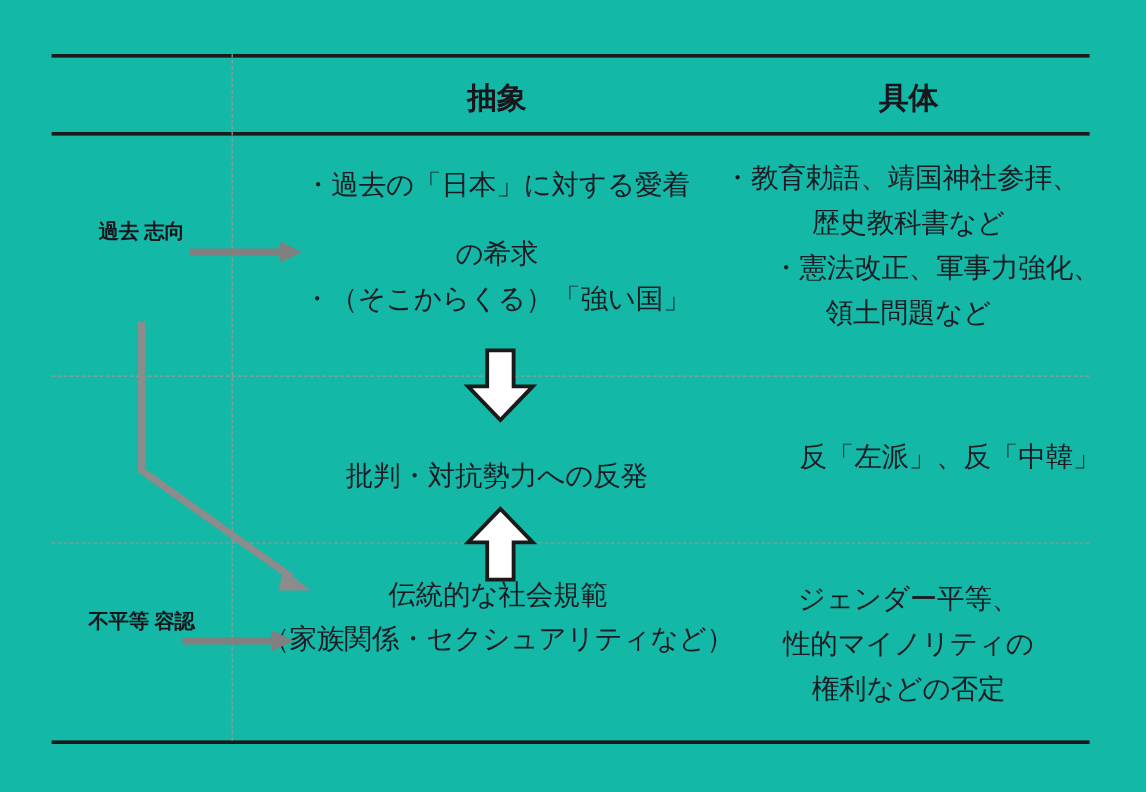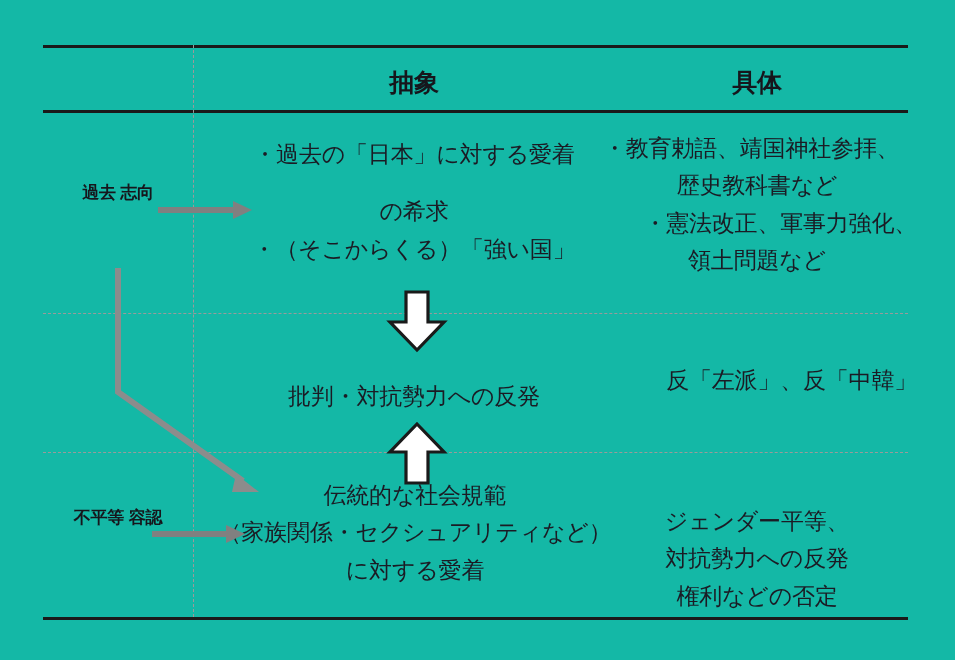--- a/index.html
+++ b/index.html
@@ -117,26 +117,25 @@
     <span class="ln">領土問題など</span>
   </div>
 
   <div class="cell body-text" style="left:214px; top:362px; width:400px;margin-top:16px;">批判・対抗勢力への反発</div>
 
   <div class="cell body-text" style="left:597px; top:362px; width:320px;text-align:right;">反「左派」、反「中韓」</div>
 
   <div class="cell body-text" style="left:205px; top:477px; width:420px;">
     <span class="ln">伝統的な社会規範</span>
     <span class="ln">（家族関係・セクシュアリティなど）</span>
-    <span class="ln">に対する愛着</span>
   </div>
 
-  <div class="cell body-text" style="left:597px; top:503px; width:320px;">
+  <div class="cell body-text" style="left:597px; top:481px; width:320px;">
     <span class="ln">ジェンダー平等、</span>
-    <span class="ln">対抗勢力への反発</span>
+    <span class="ln">性的マイノリティの</span>
     <span class="ln">権利などの否定</span>
   </div>
 
   <svg id="arrow-layer" viewBox="0 0 955 660">
 
     <g>
       <line x1="158" y1="210" x2="233" y2="210" stroke="#808080" stroke-width="6" stroke-linecap="butt"></line>
       <polygon points="233,201 252,210 233,219" fill="#808080"></polygon>
     </g>
 

